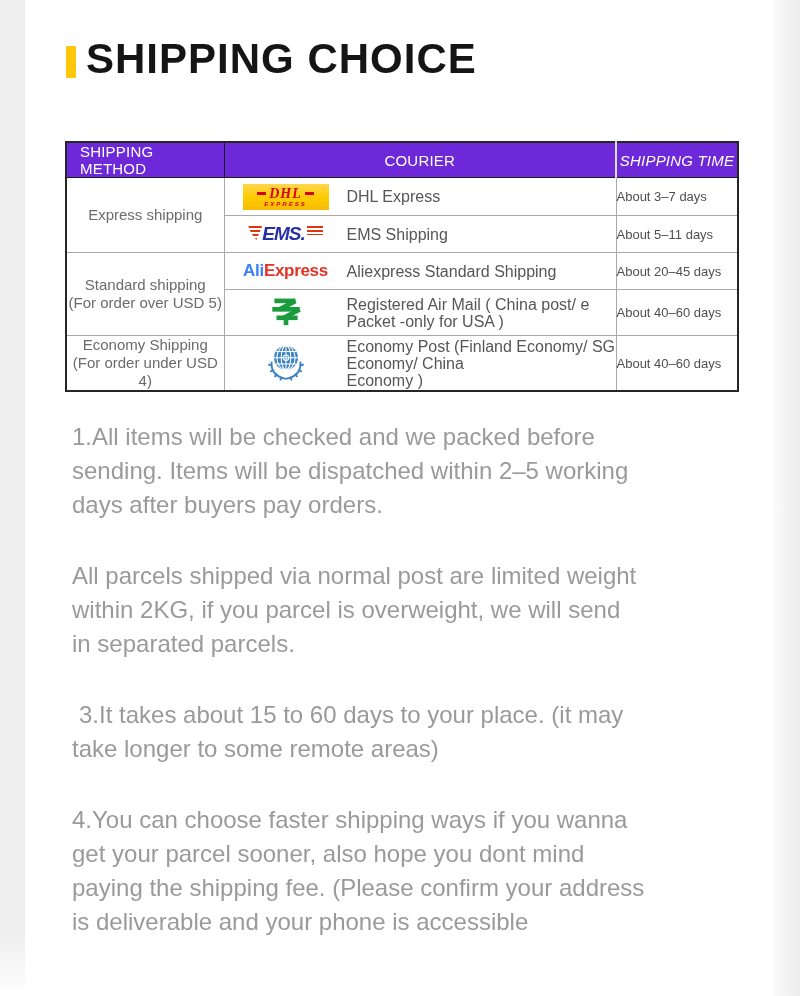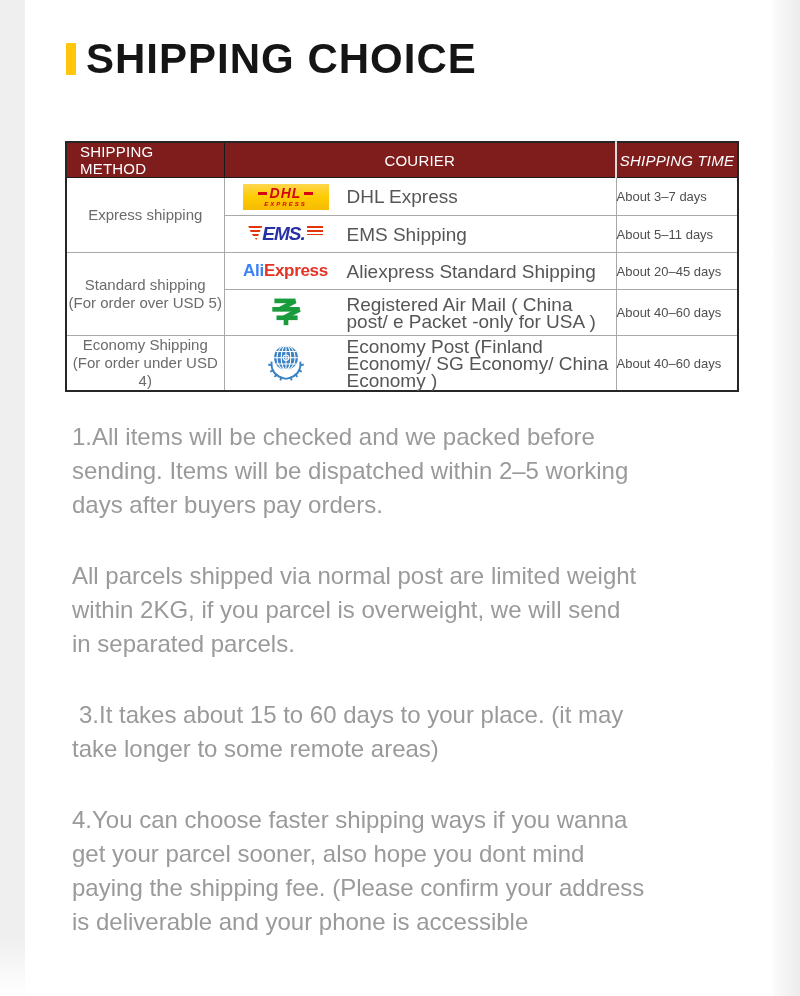--- a/index.html
+++ b/index.html
@@ -6,48 +6,48 @@
   html,body { background:#fff; }
   .page {
     position:relative; width:800px; height:996px; background:#ffffff;
     overflow:hidden; font-family:"Liberation Sans","DejaVu Sans",sans-serif;
   }
   .edge-strip { position:absolute; top:0; height:100%; }
   .edge-strip.left  { left:0;  width:25px; background:linear-gradient(180deg,#efefef 0%,#efefef 94%,#ffffff 100%); }
   .edge-strip.right { right:0; width:27px; background:linear-gradient(90deg,#fbfbfb,#ececec); }
 
   
-  .title-row { position:absolute; left:66px; top:40px; display:flex; align-items:center; }
+  .title-row { position:absolute; left:66px; top:40px; display:flex; align-items:flex-end; }
   .accent-bar { width:10px; height:32px; background:#FFC60B; border-radius:1px; margin-right:10px; }
   .page-title { font-size:42px; font-weight:700; color:#151515; letter-spacing:1px; line-height:38px; }
 
   
   table.shipping { position:absolute; left:65px; top:141px; width:672px;
     border-collapse:collapse; table-layout:fixed; }
   table.shipping col.c1{width:158px;} table.shipping col.c2{width:392px;} table.shipping col.c3{width:122px;}
   table.shipping th, table.shipping td { border:1px solid #a9a9a9; }
   table.shipping { border:2px solid #262626; }
-  table.shipping th { background:#7f1d1d; color:#fff; font-size:15px; font-weight:400;
+  table.shipping th { background:#6d28d9; color:#fff; font-size:15px; font-weight:400;
     height:32px; letter-spacing:0.2px; border-color:#1b1b1b; }
   th.col-method { text-align:left; padding-left:13px; }
   th.col-courier { text-align:center; }
   th.col-time { text-align:center; border-left:2px solid #dcdcdc !important;font-style:italic; }
   td.method { text-align:center; font-size:15px; color:#6b6b6b; white-space:pre-line; line-height:18px; }
   td.time { text-align:left; font-size:13px; color:#4f4f4f; }
   td.courier { padding-left:14px; }
   .courier-flex { display:flex; align-items:center; }
   .logo-box { width:94px; min-width:94px; display:flex; justify-content:center; align-items:center; }
-  .courier-label { font-size:19px; color:#565656; margin-left:14px; white-space:pre-line; line-height:17px; text-align:left; }
+  .courier-label { font-size:16px; color:#565656; margin-left:14px; white-space:pre-line; line-height:17px; text-align:left; }
   tr.r1{height:38px;} tr.r2{height:37px;} tr.r3{height:37px;} tr.r4{height:46px;padding-left:44px;} tr.r5{height:47px;}
 
   
   .dhl-logo { width:86px; padding:3px 0 2px 0; display:flex; flex-direction:column; align-items:center;
     background:linear-gradient(180deg,#ffd64f 0%,#fecc00 50%,#f6bb05 100%); }
   .dhl-main { display:flex; align-items:center; color:#D40511; font-style:italic; font-weight:700;
-    font-size:14px; line-height:13px; letter-spacing:1px; }
+    font-size:14px; line-height:13px; letter-spacing:1px;font-family:Liberation Serif, serif; }
   .dhl-main::before, .dhl-main::after { content:""; width:9px; height:3px; background:#D40511; margin:0 3px; }
   .dhl-sub { color:#D40511; font-style:italic; font-weight:700; font-size:6px; letter-spacing:2px; line-height:8px; }
 
   
   .ems-logo { display:flex; align-items:flex-start; }
   .ems-tri { width:14px; height:14px; margin-top:2px;
     background:repeating-linear-gradient(180deg,#E3350D 0 2px,#fff 2px 4px);
     clip-path:polygon(0 0,100% 0,58% 100%,20% 50%); }
   .ems-word { color:#2730A4; font-weight:700; font-style:italic; font-size:19px; line-height:20px; letter-spacing:-1px; }
   .ems-bars { width:16px; height:9px; margin-top:2px; margin-left:2px;

